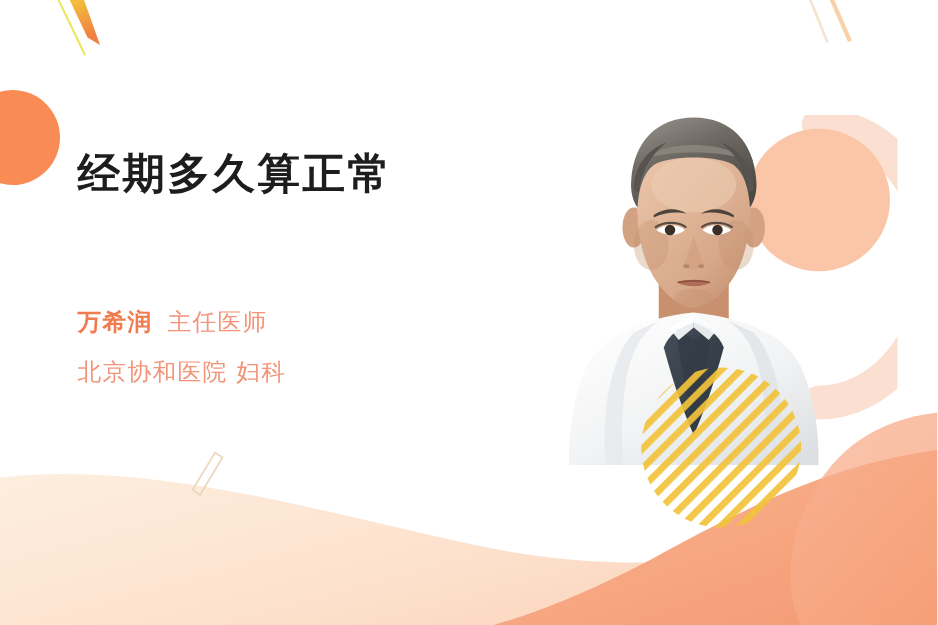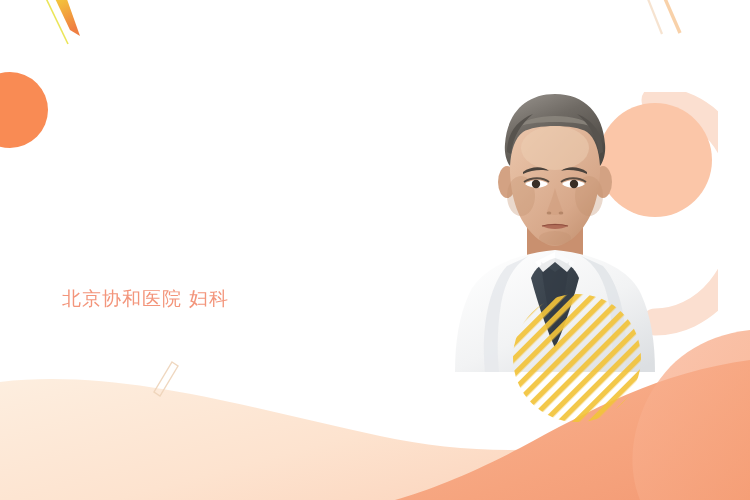--- a/index.html
+++ b/index.html
@@ -291,19 +291,23 @@
         <clipPath id="ballClip">
           <circle cx="64" cy="64" r="64"></circle>
         </clipPath>
       </defs>
       <g clip-path="url(#ballClip)">
         <rect x="-20" y="-20" width="180" height="180" fill="url(#stripes)" opacity="0.92"></rect>
       </g>
     </svg>
   </div>
 
-
+  <div class="title">经期多久算正常</div>
+
+  <div class="doctor-line-1">
+    <span class="doctor-name">万希润</span><span class="doctor-title">主任医师</span>
+  </div>
 
   <div class="doctor-line-2">
     <span>北京协和医院</span><span class="doctor-dept">妇科</span>
   </div>
 
 </div>
 
 </body></html>

